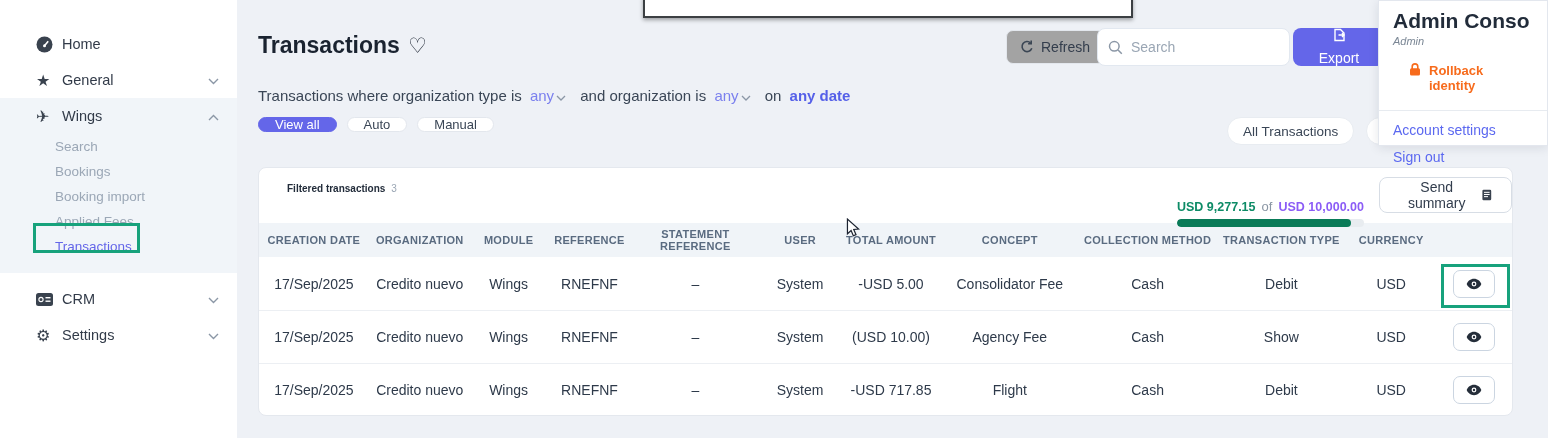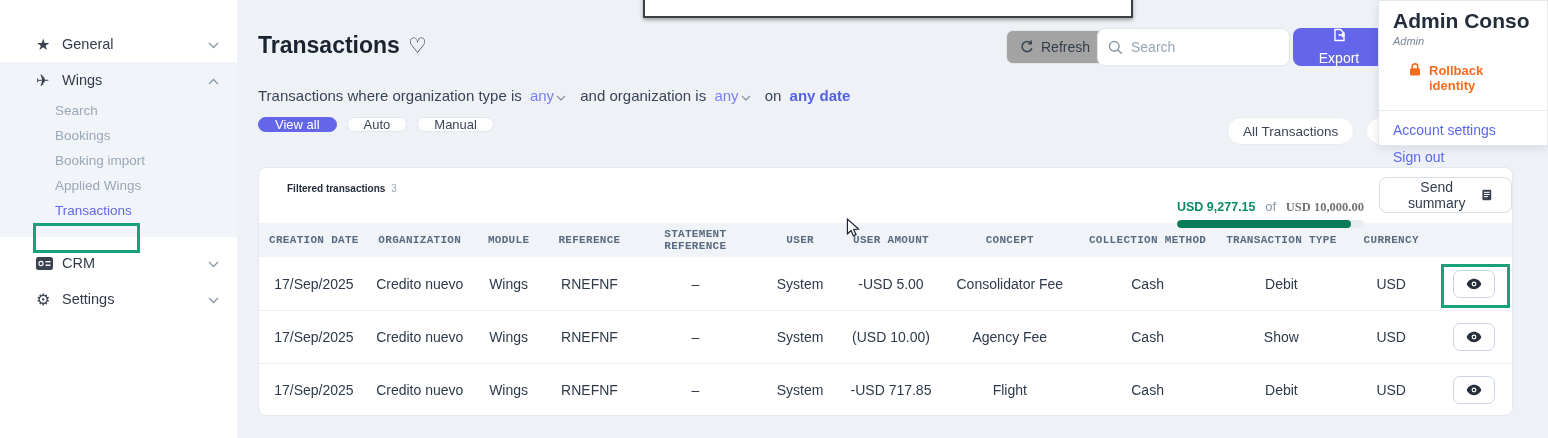--- a/index.html
+++ b/index.html
@@ -50,28 +50,28 @@
   
   .card { position:absolute; left:258px; top:167px; width:1255px; height:249px; background:#fff;
           border:1px solid #e4e8ee; border-radius:8px; z-index:2; overflow:hidden; }
   .card-head { position:relative; height:55px; }
   .summary { position:absolute; left:28px; top:15px; font-size:10px; font-weight:700; color:#222c3a; }
   .summary .count { color:#9aa6b4; font-weight:400; margin-left:6px; }
   .progress-wrap { position:absolute; left:918px; top:11px; width:187px;margin-top:20px; }
   .progress-text { font-size:12.5px; white-space:nowrap; display:flex; justify-content:space-between; align-items:baseline; }
   .p-cur { color:#0d8b66; font-weight:700; }
   .p-of { color:#8a96a4; font-size:13px; padding:0 6px; }
-  .p-tot { color:#737373; font-weight:700;font-family:Liberation Serif, serif; }
+  .p-tot { color:#8b5cf6; font-weight:700; }
   .progress-track { margin-top:5px; height:8px; background:#e8ecf0; border-radius:4px; overflow:hidden; }
   .progress-fill { height:100%; background:#0a7b58; border-radius:4px; }
   .btn-send { position:absolute; left:1120px; top:9px; height:36px; padding:0 19px; display:flex; gap:8px;
           align-items:center; background:#fff; border:1px solid #d7dde5; border-radius:8px;
           font-size:14px; color:#323d4d; cursor:pointer; font-family:inherit; }
 
-  .thead { display:flex; height:34px; align-items:center; background:#f0f4f8;font-family:Liberation Mono, monospace; }
+  .thead { display:flex; height:34px; align-items:center; background:#f0f4f8; }
   .thead .th { font-size:11px; font-weight:700; color:#5a6b80; letter-spacing:.3px; text-align:center; }
   .trow { display:flex; height:53px; align-items:center; border-top:1px solid #eceff3; }
   .trow .td { font-size:14px; color:#2e3a4a; text-align:center; overflow:hidden; white-space:nowrap; }
   .c0{width:110px}.c1{width:102px}.c2{width:76px}.c3{width:86px}.c4{width:126px}.c5{width:84px}
   .c6{width:98px}.c7{width:140px}.c8{width:136px}.c9{width:132px}.c10{width:88px}.c11{width:77px}
   .eye-btn { width:42px; height:28px; margin:0 auto; background:#fff; border:1px solid #cbd5e1;
           border-radius:7px; display:flex; align-items:center; justify-content:center; cursor:pointer; }
 
   
   .tooltip-cut { position:absolute; left:643px; top:-4px; width:490px; height:22px; background:#fff;
@@ -89,38 +89,48 @@
   .hl-transactions { left:33px; top:223px; width:107px; height:30px; }
   .hl-eye { left:1441px; top:264px; width:69px; height:44px; }
   .cursor { position:absolute; left:846px; top:218px; z-index:60; pointer-events:none; }
 </style>
 </head>
 <body>
 
 <nav class="sidebar">
   <div class="nav-top-pad"></div>
   <div class="nav-item">
+    <span class="ico">
+      <svg width="17" height="17" viewBox="0 0 17 17">
+          <circle cx="8.5" cy="8.5" r="8" fill="#39424e"></circle>
+          <path d="M8.5 9.8 L12.2 5.2" stroke="#fff" stroke-width="1.6"></path>
+          <circle cx="8.5" cy="9.8" r="1.5" fill="#fff"></circle>
+        </svg>
+    </span>
+    <span class="lbl">Home</span>
+  </div>
+  <div class="nav-item">
     <span class="ico">★</span>
     <span class="lbl">General</span>
     <span class="chev"><svg width="11" height="7" viewBox="0 0 11 7">
           <path d="M1 1l4.5 4.5L10 1" stroke="#8b97a6" stroke-width="1.4" fill="none"></path>
         </svg></span>
   </div>
   <div class="wings-section">
     <div class="nav-item">
       <span class="ico">✈</span>
       <span class="lbl">Wings</span>
       <span class="chev"><svg width="11" height="7" viewBox="0 0 11 7">
             <path d="M1 6l4.5-4.5L10 6" stroke="#8b97a6" stroke-width="1.4" fill="none"></path>
           </svg></span>
     </div>
     <span class="sub-item">Search</span>
     <span class="sub-item">Bookings</span>
     <span class="sub-item">Booking import</span>
-    <span class="sub-item">Applied Wings</span>
+    <span class="sub-item">Applied Fees</span>
     <span class="sub-item active">Transactions</span>
   </div>
   <div class="crm-gap"></div>
   <div class="nav-item">
     <span class="ico">
       <svg width="17" height="13" viewBox="0 0 17 13">
           <rect width="17" height="13" rx="2.5" fill="#39424e"></rect>
           <circle cx="5" cy="6.5" r="2.1" fill="none" stroke="#fff" stroke-width="1.1"></circle>
           <rect x="9.5" y="4" width="5" height="1.4" fill="#fff"></rect>
           <rect x="9.5" y="7.5" width="5" height="1.4" fill="#fff"></rect>
@@ -218,21 +228,21 @@
     </button>
   </div>
 
   <div class="thead">
     <span class="th c0">CREATION DATE</span>
     <span class="th c1">ORGANIZATION</span>
     <span class="th c2">MODULE</span>
     <span class="th c3">REFERENCE</span>
     <span class="th c4">STATEMENT REFERENCE</span>
     <span class="th c5">USER</span>
-    <span class="th c6">USER AMOUNT</span>
+    <span class="th c6">TOTAL AMOUNT</span>
     <span class="th c7">CONCEPT</span>
     <span class="th c8">COLLECTION METHOD</span>
     <span class="th c9">TRANSACTION TYPE</span>
     <span class="th c10">CURRENCY</span>
     <span class="th c11"></span>
   </div>
 
   <div class="trow" style="border-top:none;">
     <span class="td c0">17/Sep/2025</span>
     <span class="td c1">Credito nuevo</span>

